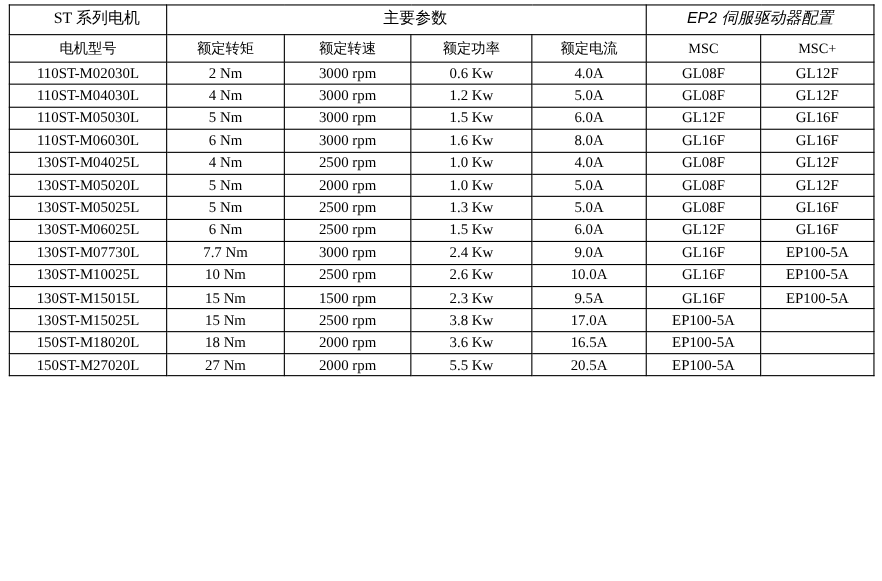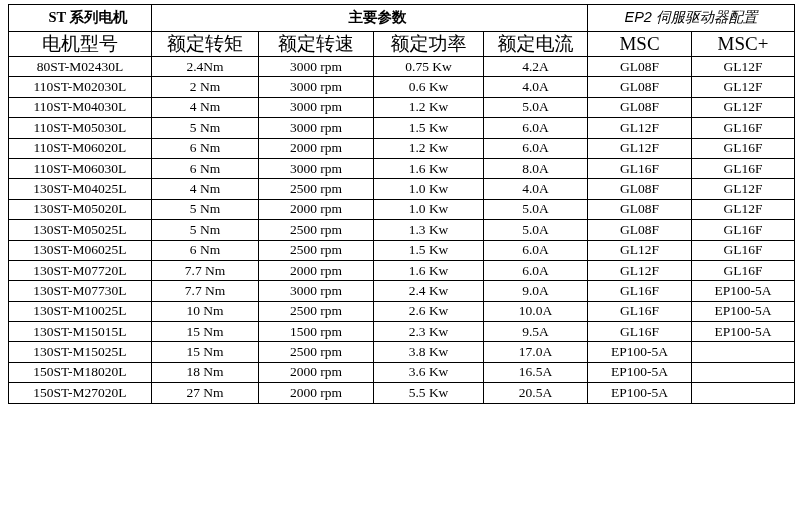--- a/index.html
+++ b/index.html
@@ -45,26 +45,26 @@
   col.c6 { width: 103px; }
 
   .hdr-top td {
     height: 26px;
     font-size: 14.5px;
     font-family: "Liberation Sans", "DejaVu Sans", sans-serif;
     font-weight: bold;
   }
   .hdr-top .cn {
     font-family: "Liberation Serif", "DejaVu Serif", serif;
-    font-weight: bold;
+    font-weight: normal;
     padding-left: 16px;
   }
   .hdr-sub td {
     height: 24px;
-    font-size: 19px;
+    font-size: 13px;
     font-weight: bold;
   }
   tbody tr td {
     height: 19.4px;
     font-size: 13.5px;
   }
   td.model {
     font-family: "Liberation Serif", "DejaVu Serif", serif;
   }
   .ep-italic {
@@ -98,29 +98,20 @@
         <td>额定转矩</td>
         <td>额定转速</td>
         <td>额定功率</td>
         <td>额定电流</td>
         <td>MSC</td>
         <td>MSC+</td>
       </tr>
     </thead>
     <tbody id="tbody">
         <tr>
-          <td class="model">80ST-M02430L</td>
-          <td>2.4Nm</td>
-          <td>3000 rpm</td>
-          <td>0.75 Kw</td>
-          <td>4.2A</td>
-          <td>GL08F</td>
-          <td>GL12F</td>
-        </tr>
-        <tr>
           <td class="model">110ST-M02030L</td>
           <td>2 Nm</td>
           <td>3000 rpm</td>
           <td>0.6 Kw</td>
           <td>4.0A</td>
           <td>GL08F</td>
           <td>GL12F</td>
         </tr>
         <tr>
           <td class="model">110ST-M04030L</td>
@@ -129,29 +120,20 @@
           <td>1.2 Kw</td>
           <td>5.0A</td>
           <td>GL08F</td>
           <td>GL12F</td>
         </tr>
         <tr>
           <td class="model">110ST-M05030L</td>
           <td>5 Nm</td>
           <td>3000 rpm</td>
           <td>1.5 Kw</td>
-          <td>6.0A</td>
-          <td>GL12F</td>
-          <td>GL16F</td>
-        </tr>
-        <tr>
-          <td class="model">110ST-M06020L</td>
-          <td>6 Nm</td>
-          <td>2000 rpm</td>
-          <td>1.2 Kw</td>
           <td>6.0A</td>
           <td>GL12F</td>
           <td>GL16F</td>
         </tr>
         <tr>
           <td class="model">110ST-M06030L</td>
           <td>6 Nm</td>
           <td>3000 rpm</td>
           <td>1.6 Kw</td>
           <td>8.0A</td>
@@ -188,29 +170,20 @@
         <tr>
           <td class="model">130ST-M06025L</td>
           <td>6 Nm</td>
           <td>2500 rpm</td>
           <td>1.5 Kw</td>
           <td>6.0A</td>
           <td>GL12F</td>
           <td>GL16F</td>
         </tr>
         <tr>
-          <td class="model">130ST-M07720L</td>
-          <td>7.7 Nm</td>
-          <td>2000 rpm</td>
-          <td>1.6 Kw</td>
-          <td>6.0A</td>
-          <td>GL12F</td>
-          <td>GL16F</td>
-        </tr>
-        <tr>
           <td class="model">130ST-M07730L</td>
           <td>7.7 Nm</td>
           <td>3000 rpm</td>
           <td>2.4 Kw</td>
           <td>9.0A</td>
           <td>GL16F</td>
           <td>EP100-5A</td>
         </tr>
         <tr>
           <td class="model">130ST-M10025L</td>

